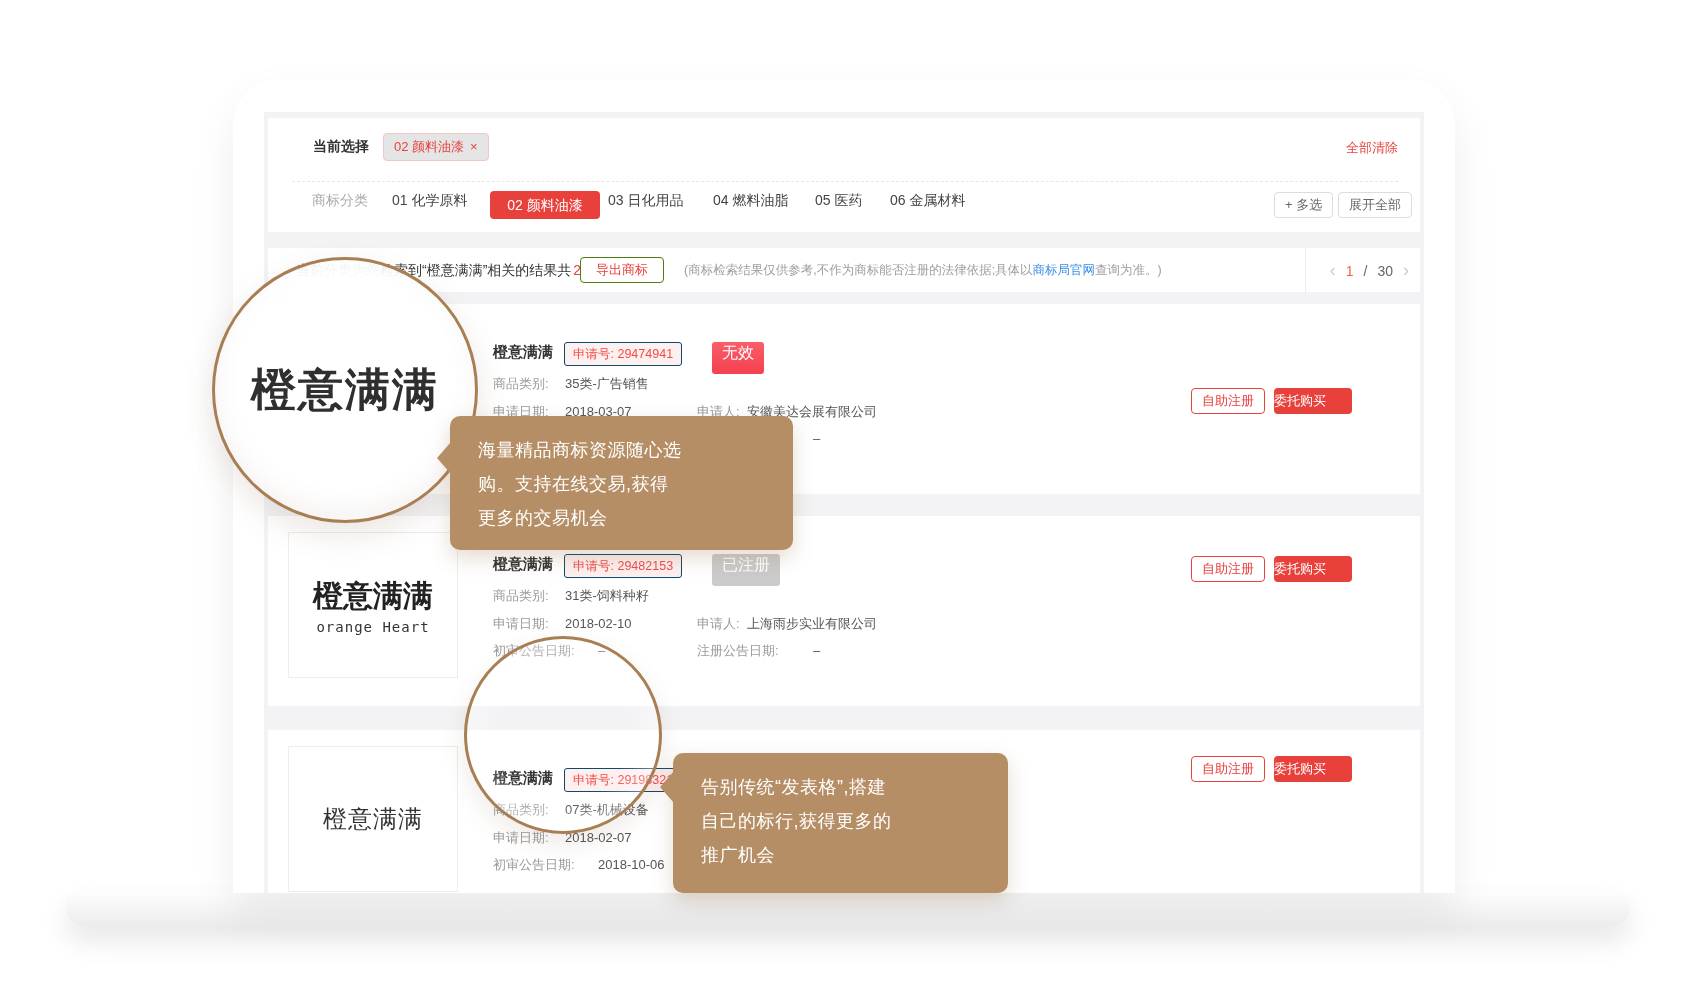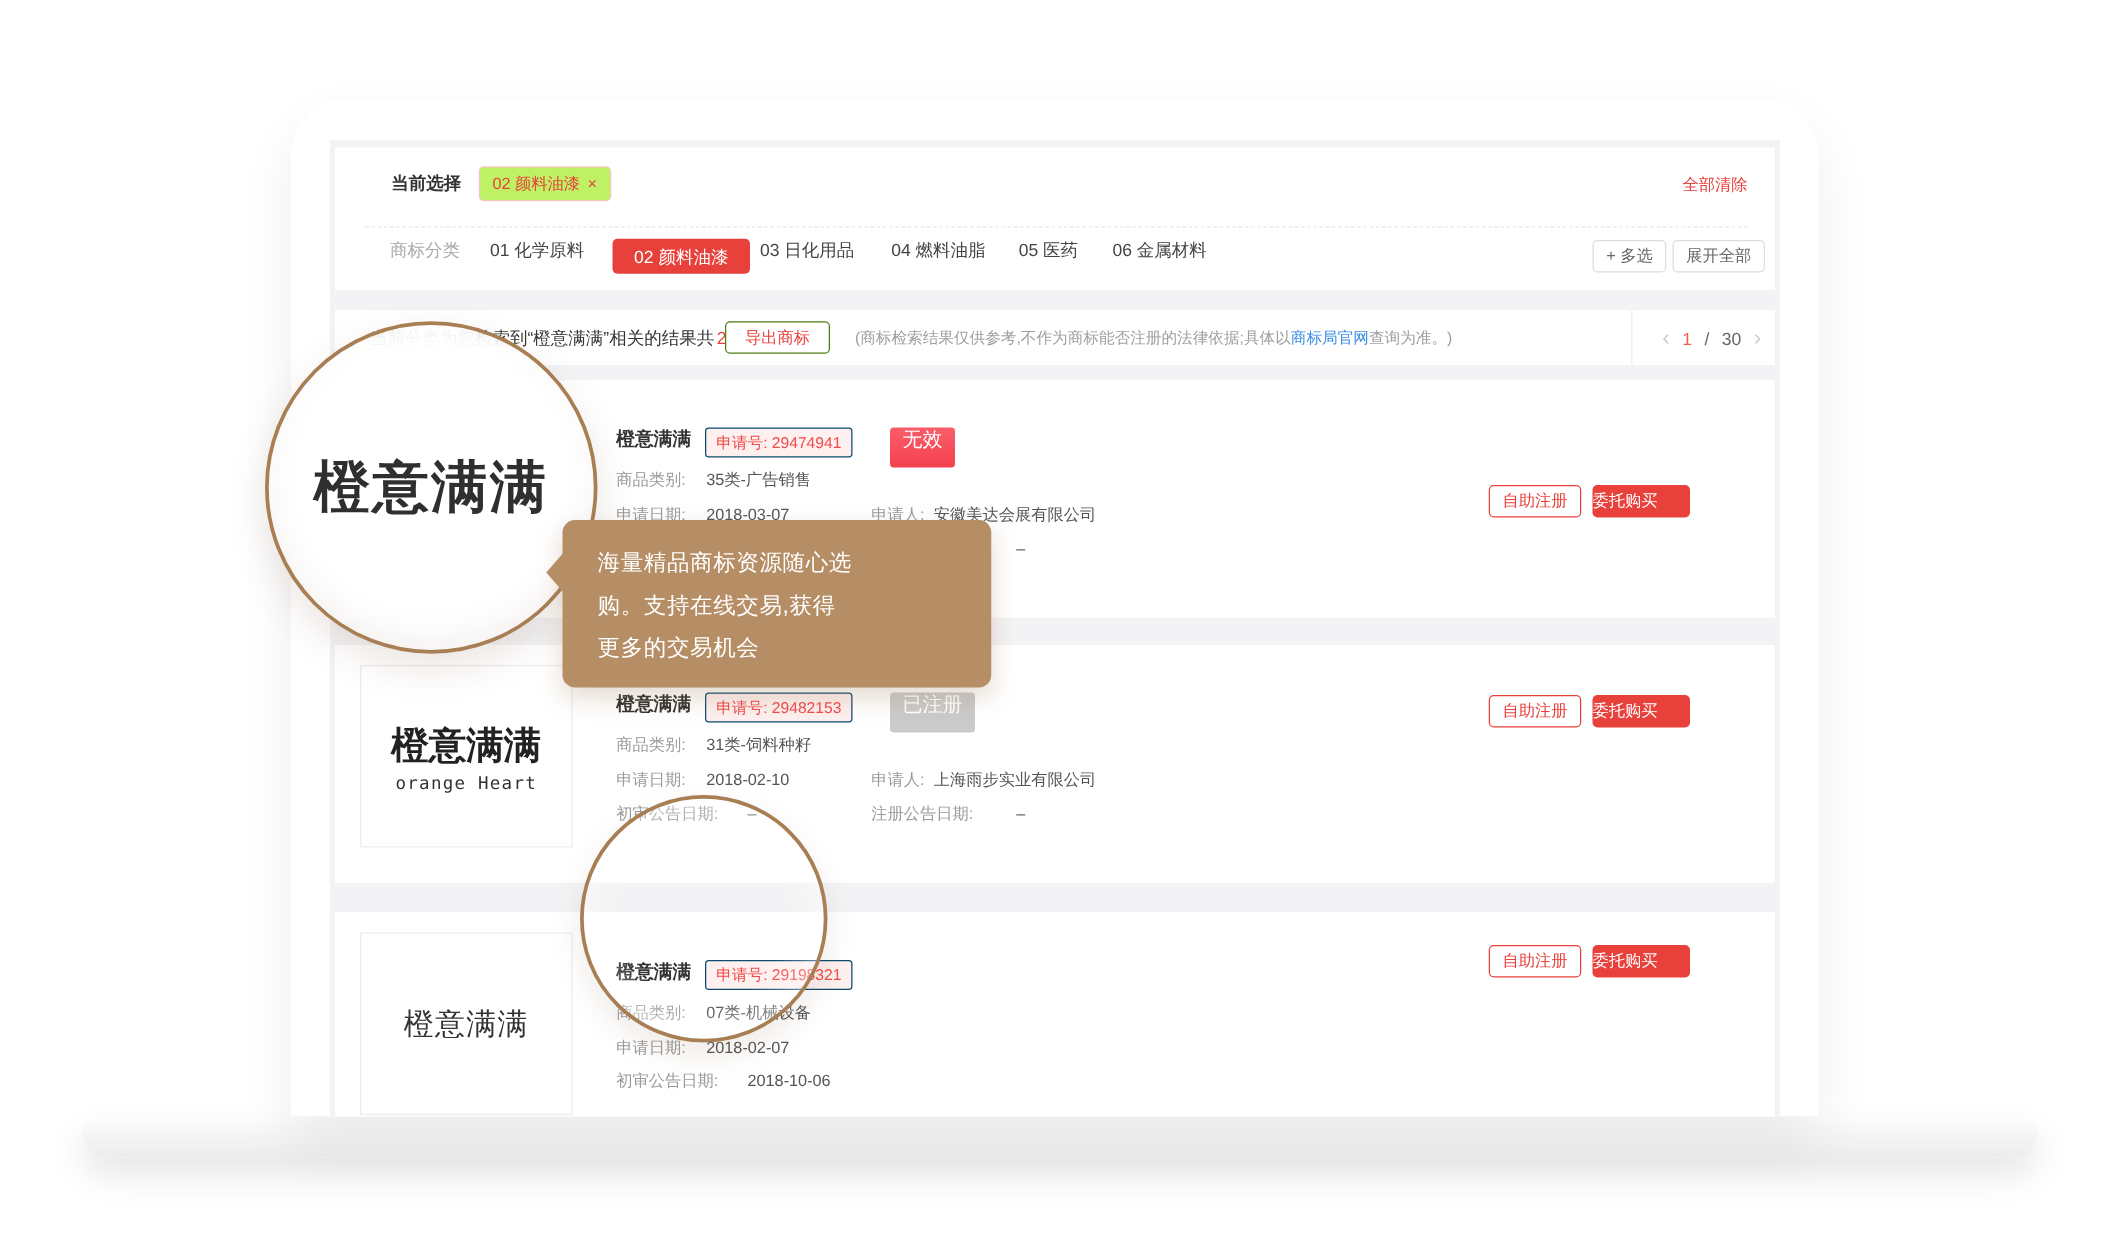--- a/index.html
+++ b/index.html
@@ -14,21 +14,21 @@
   .screen{position:absolute;left:233px;top:79px;width:1222px;height:814px;background:#fff;
     border-radius:46px 46px 0 0;box-shadow:0 20px 45px rgba(0,0,0,.07);}
   .content-bg{position:absolute;left:31px;top:33px;width:1160px;height:781px;background:#f3f3f5;}
   .panel{position:absolute;background:#fff;}
   .panel-filter{left:35px;top:39px;width:1152px;height:114px;}
   .panel-results{left:35px;top:169px;width:1152px;height:645px;overflow:hidden;}
 
   
   .lbl-current{position:absolute;left:45px;top:20px;font-size:14px;font-weight:bold;color:#333;}
   .chip{position:absolute;left:115px;top:15px;height:26px;line-height:26px;padding:0 10px;
-    border:1px solid #f3c6c4;background:#bef264;border-radius:4px;color:#e8413c;font-size:13px;cursor:pointer;}
+    border:1px solid #f3c6c4;background:#e5e5e5;border-radius:4px;color:#e8413c;font-size:13px;cursor:pointer;}
   .chip .x{margin-left:6px;font-size:13px;}
   .clear-all{position:absolute;right:22px;top:21px;font-size:13px;color:#e8413c;cursor:pointer;}
   .dash-sep{position:absolute;left:24px;right:22px;top:63px;border-top:1px dashed #e7e7e7;}
   .lbl-cat{position:absolute;left:44px;top:68px;line-height:28px;font-size:14px;color:#aaa;}
   .cat{position:absolute;top:68px;line-height:28px;font-size:14px;color:#444;cursor:pointer;white-space:nowrap;}
   .cat.c0{left:124px}.cat.c2{left:340px}.cat.c3{left:445px}.cat.c4{left:547px}.cat.c5{left:622px}
   .cat-active{position:absolute;left:222px;top:73px;width:110px;height:28px;line-height:28px;text-align:center;
     background:#e8413c;color:#fff;border-radius:4px;font-size:14px;cursor:pointer;}
   .btn-ghost{position:absolute;top:74px;height:26px;line-height:24px;box-sizing:border-box;padding:0 10px;
     border:1px solid #ddd;border-radius:4px;background:#fff;color:#666;font-size:13px;cursor:pointer;white-space:nowrap;}
@@ -227,13 +227,19 @@
     <div class="big">橙意满满</div>
   </div>
   <div class="circle2"></div>
 
   <div class="tip tip1">
     <div class="arrow"></div>
     <div class="ln">海量精品商标资源随心选</div>
     <div class="ln">购。支持在线交易,获得</div>
     <div class="ln">更多的交易机会</div>
   </div>
+  <div class="tip tip2">
+    <div class="arrow"></div>
+    <div class="ln">告别传统“发表格”,搭建</div>
+    <div class="ln">自己的标行,获得更多的</div>
+    <div class="ln">推广机会</div>
+  </div>
 </div>
 
 </body></html>

